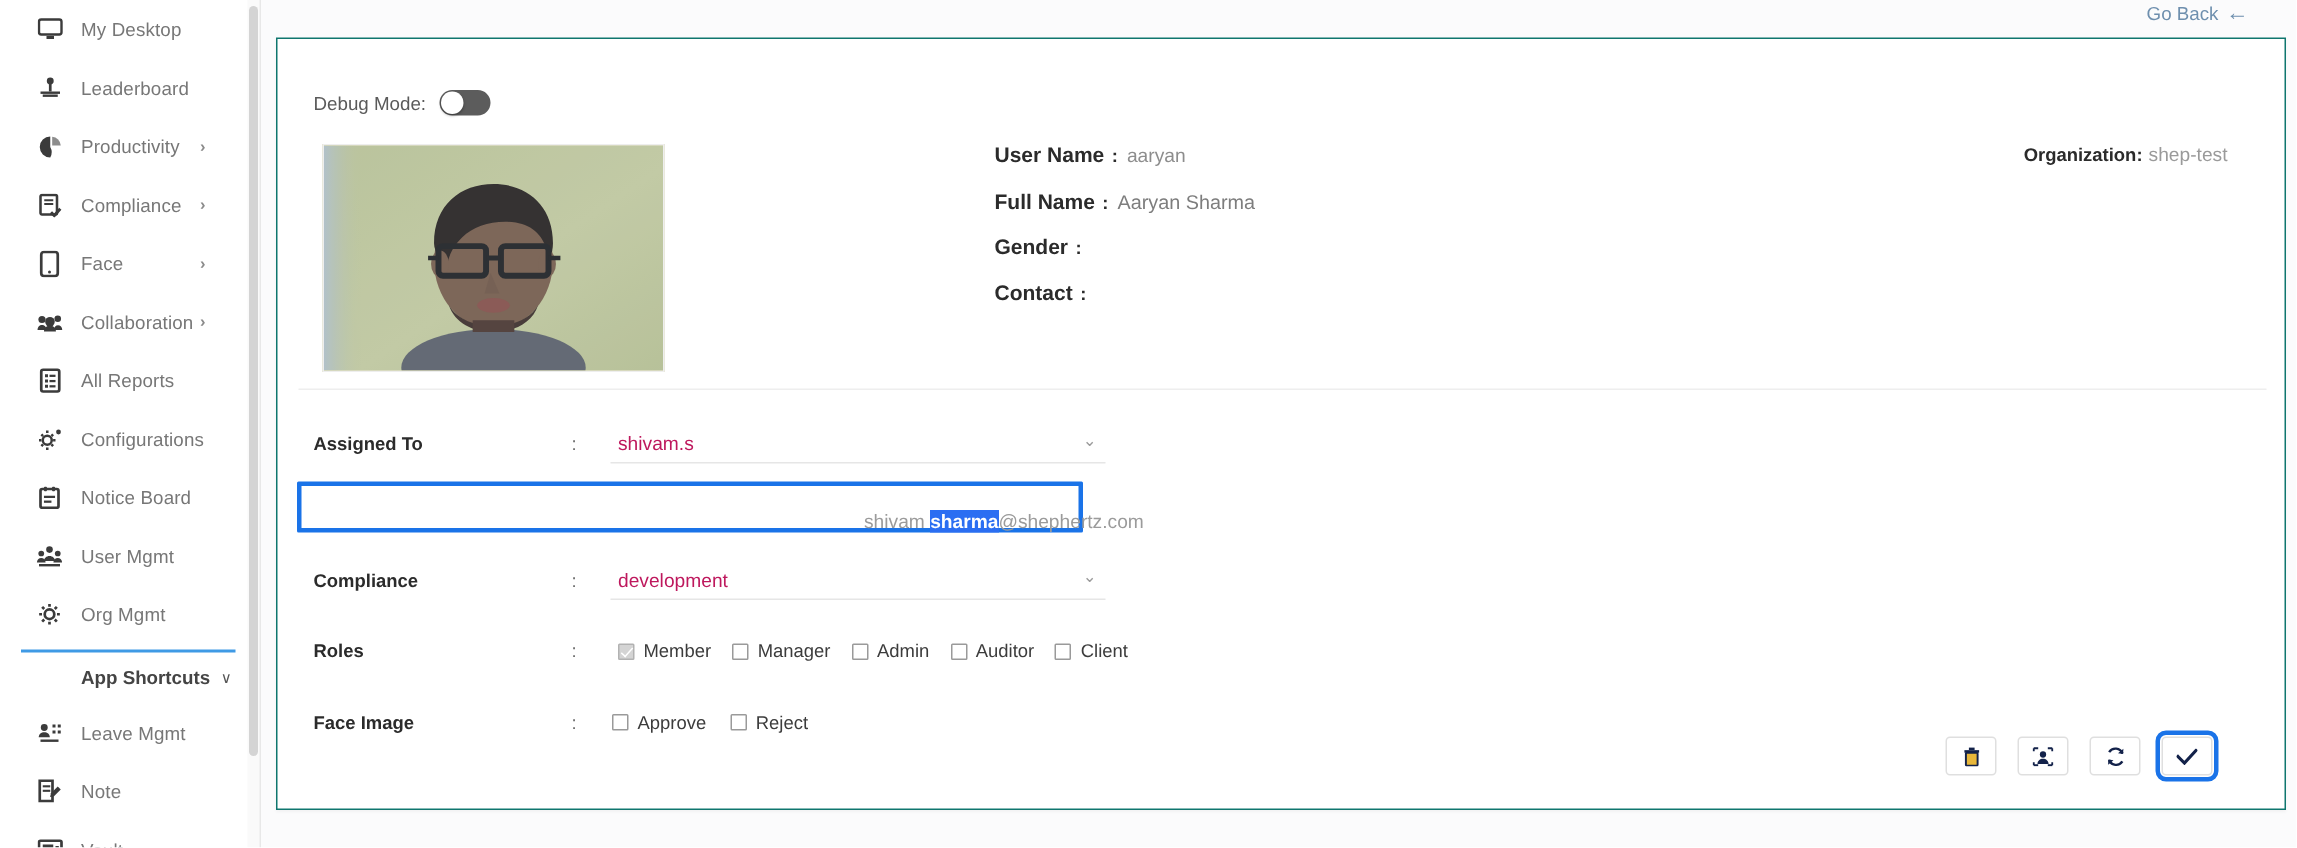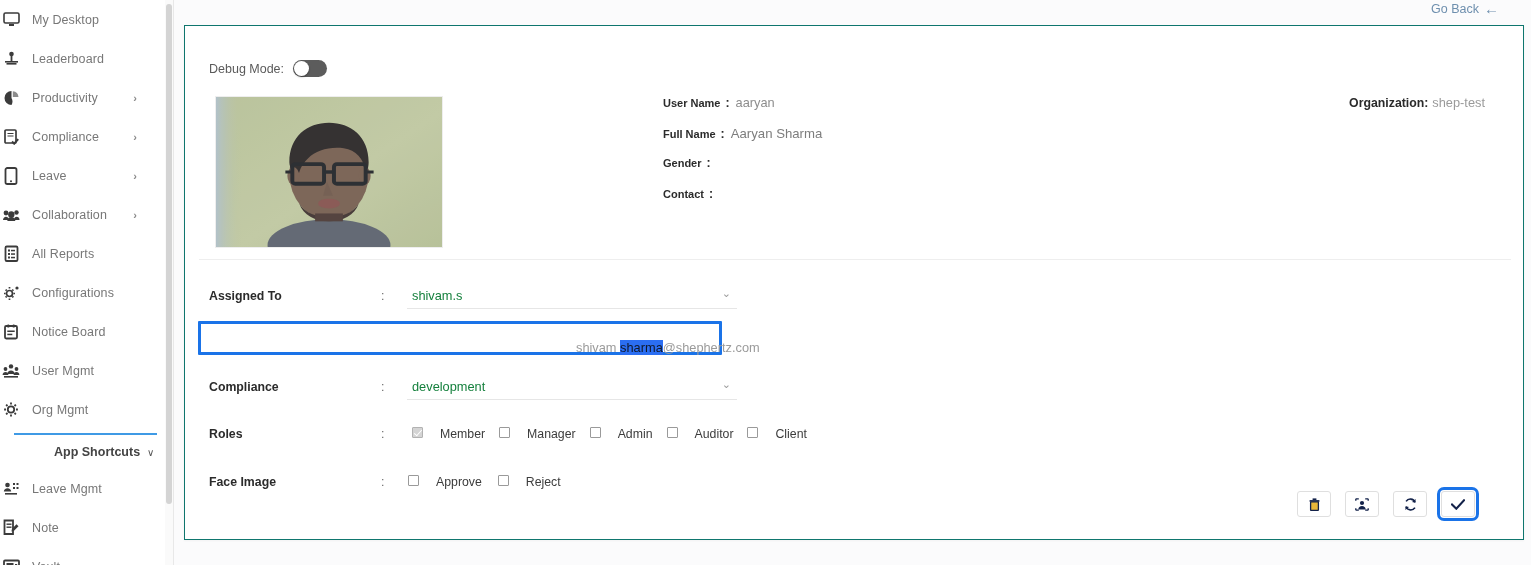--- a/index.html
+++ b/index.html
@@ -28,21 +28,21 @@
     background: #d4d4d4; border-radius: 3px;
   }
   .sb-edge {
     position: absolute; left: 173px; top: 0; width: 1px; height: 565px;
     background: #e8e8e8;
   }
   .sb-item {
     position: relative;
     display: flex; align-items: center;
     height: 39px;
-    padding-left: 0;
+    padding-left: 22px;
     cursor: pointer;
   }
   .sb-icon {
     width: 22px; height: 20px;
     display: flex; align-items: center; justify-content: center;
     flex: 0 0 22px;
     color: #3b3b3b;
   }
   .sb-icon svg { display: block; }
   .sb-label {
@@ -112,21 +112,21 @@
     width: 228px; height: 152px;
     background: #c9cb9a;
     border: 1px solid #eeeeee;
     overflow: hidden;
   }
   .photo svg { display: block; width: 100%; height: 100%; }
 
   
   .details { position: absolute; left: 478px; top: 69px; }
   .d-row { display: flex; align-items: baseline; height: 30.5px; }
-  .d-key { font-size: 11px; font-weight: bold; color: #2b2b2b; white-space: nowrap; }
+  .d-key { font-size: 14px; font-weight: bold; color: #2b2b2b; white-space: nowrap; }
   .d-colon { font-size: 12.3px; font-weight: bold; color: #2b2b2b; margin: 0 6px 0 5px; }
   .d-val { font-size: 12.8px; color: #8d8d8d; white-space: nowrap; }
   .d-val.strong { color: #7d7d7d; font-size: 13.2px; }
 
   .org {
     position: absolute; right: 38px; top: 69px;
     font-size: 12.3px; font-weight: bold; color: #2b2b2b; white-space: nowrap;
   }
   .org .org-val { font-weight: normal; color: #9a9a9a; margin-left: 4px; font-size: 12.8px; }
 
@@ -142,45 +142,45 @@
   .f-colon { width: 26px; font-size: 12.3px; color: #6b6b6b; }
   .f-ctrl { position: relative; flex: 1; }
 
   .sel {
     position: relative;
     width: 330px; height: 26px;
     border-bottom: 1px solid #e6e6e6;
     display: flex; align-items: center;
     cursor: pointer;
   }
-  .sel-val { font-size: 12.8px; color: #15803d; padding-left: 5px; }
+  .sel-val { font-size: 12.8px; color: #be185d; padding-left: 5px; }
   .sel-chev {
     position: absolute; right: 6px; top: 4px;
     color: #9b9b9b; font-size: 11px;
   }
 
   .email-wrap {
     position: absolute; left: 13px; top: 295px;
     width: 524px; height: 34px;
     border: 3px solid #1a73e8;
     background: #ffffff;
     border-radius: 1px;
   }
   .email-text {
     position: absolute; left: 391px; top: 314px;
     font-size: 12.8px; color: #9b9b9b;
     white-space: nowrap;
     z-index: 3;
   }
   .email-text .sel-hl {
-    background: #2b6ef2; color: #0f172a;
+    background: #2b6ef2; color: #ffffff; font-weight: bold;
   }
 
   .cb-group { display: flex; align-items: center; gap: 14px; padding-left: 5px; }
-  .cb-item { display: flex; gap: 17px; cursor: pointer; }
+  .cb-item { display: flex; align-items: center; gap: 6px; cursor: pointer; }
   .cb {
     width: 11px; height: 11px;
     border: 1px solid #9a9a9a;
     background: #ffffff;
     border-radius: 1px;
     display: inline-block; position: relative;
     flex: 0 0 11px;
   }
   .cb.checked {
     background: #d4d4d4; border-color: #b2b2b2;
@@ -264,21 +264,21 @@
       <span class="sb-chev">›</span>
     </div>
 
     <div class="sb-item">
       <span class="sb-icon">
         <svg width="14" height="18" viewBox="0 0 14 18">
             <rect x="1.5" y="1" width="11" height="16" rx="1.8" fill="none" stroke="#3b3b3b" stroke-width="1.8"></rect>
             <circle cx="7" cy="14.3" r="1" fill="#3b3b3b"></circle>
           </svg>
       </span>
-      <span class="sb-label">Leave</span>
+      <span class="sb-label">Face</span>
       <span class="sb-chev">›</span>
     </div>
 
     <div class="sb-item">
       <span class="sb-icon">
         <svg width="19" height="15" viewBox="0 0 19 15">
             <circle cx="4" cy="6" r="2.4" fill="#3b3b3b"></circle>
             <circle cx="14.5" cy="5.5" r="2.2" fill="#3b3b3b"></circle>
             <circle cx="9.3" cy="7.5" r="3.2" fill="#3b3b3b"></circle>
             <path d="M1 13c0-2 1.4-3.3 3-3.3s3 1.3 3 3.3z" fill="#3b3b3b"></path>

